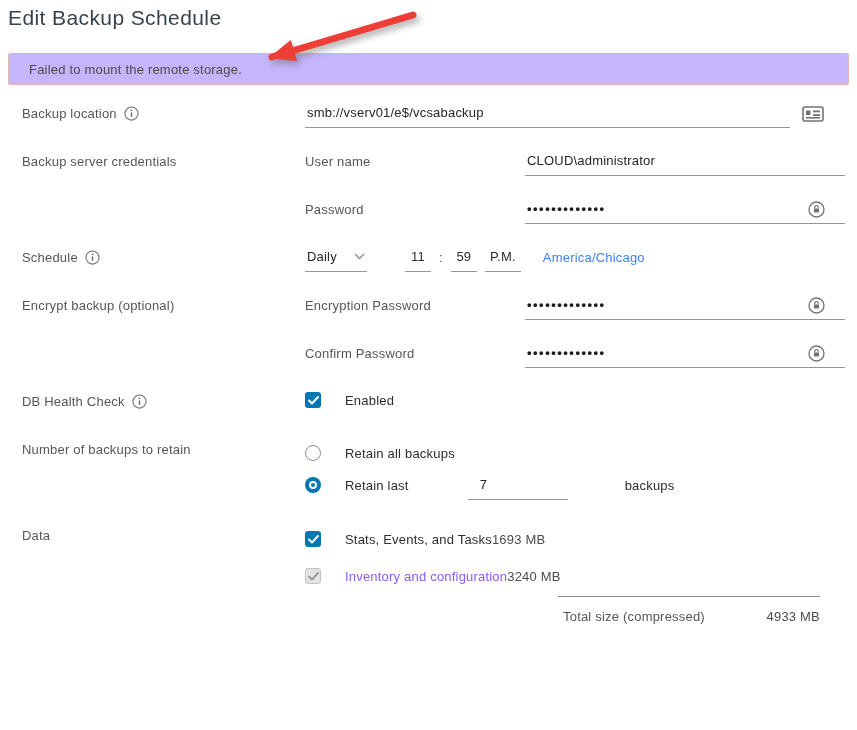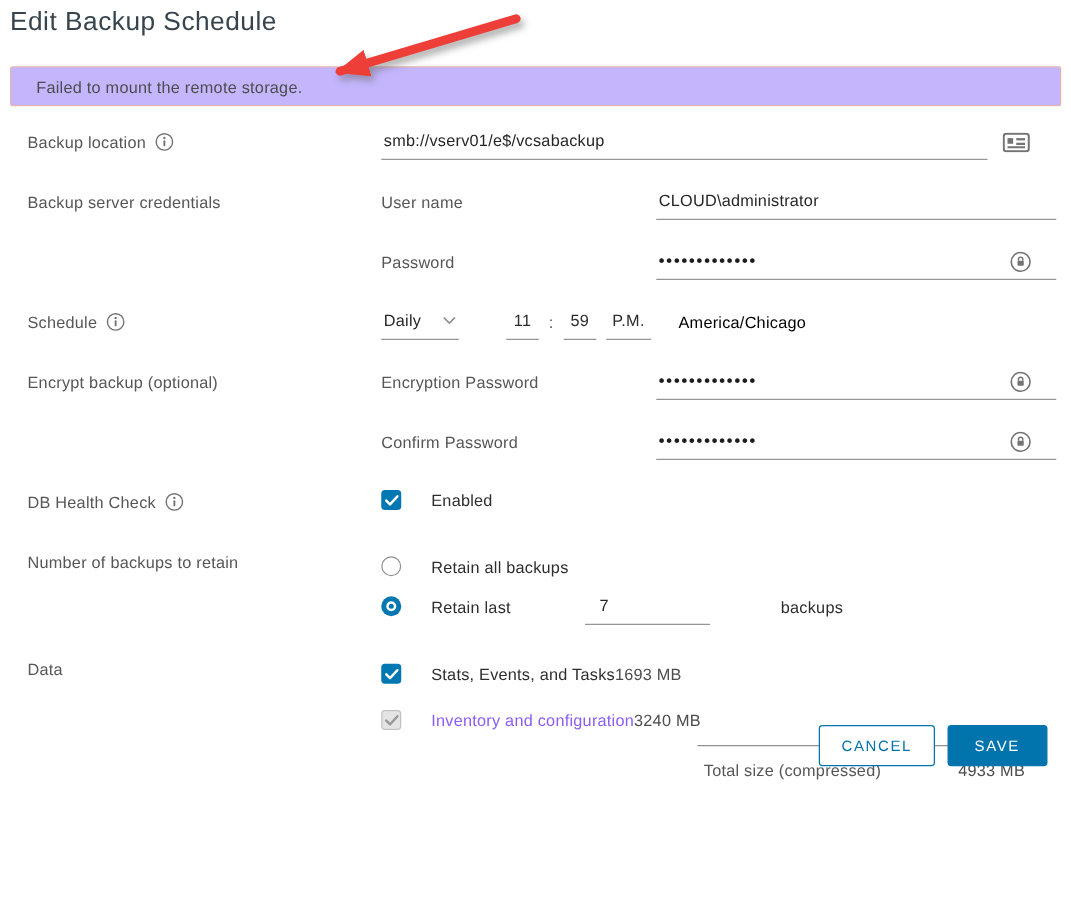--- a/index.html
+++ b/index.html
@@ -43,21 +43,21 @@
   .icon-info {
     width:15px; height:15px; flex:none; display:inline-block;
   }
   .field-icon { position:absolute; top:0; }
 
   .select-wrap { display:inline-flex; justify-content:space-between; align-items:center;
     width:62px; border-bottom:1px solid #969696; padding:1px 2px 7px 2px; color:#262626; cursor:pointer; }
   .sched-num { display:inline-block; width:26px; text-align:center; border-bottom:1px solid #969696; padding:1px 0 7px 0; }
   .sched-mer { display:inline-block; width:36px; text-align:center; border-bottom:1px solid #969696; padding:1px 0 7px 0; }
   .sched-sep { padding-top:2px; color:#565656; }
-  .timezone { padding-top:2px; color:#000000;text-align:right; }
+  .timezone { padding-top:2px; color:#3b82f6;text-align:right; }
   .sched-line { display:flex; align-items:flex-start; gap:8px; }
 
   .checkbox { width:16px; height:16px; border-radius:3px; flex:none; display:flex; align-items:center; justify-content:center; cursor:pointer; }
   .checkbox.on { background:#0277b2; }
   .checkbox.disabled { background:#e4e4e4; border:1px solid #c2c2c2; cursor:default; }
   .check-row { display:flex; align-items:center; gap:24px; }
 
   .radio { width:16px; height:16px; border-radius:50%; flex:none; position:relative; cursor:pointer; }
   .radio.off { border:1px solid #8f8f8f; background:#fff; }
   .radio.on { background:#0277b2; }
@@ -271,18 +271,14 @@
         <div class="data-divider"></div>
         <div class="total-row">
           <span>Total size (compressed)</span>
           <span class="data-size">4933 MB</span>
         </div>
       </div>
     </div>
 
   </div>
 
-  <div class="footer">
-    <button class="btn btn-cancel">CANCEL</button>
-    <button class="btn btn-save">SAVE</button>
-  </div>
 
 </div>
 
 </body></html>

